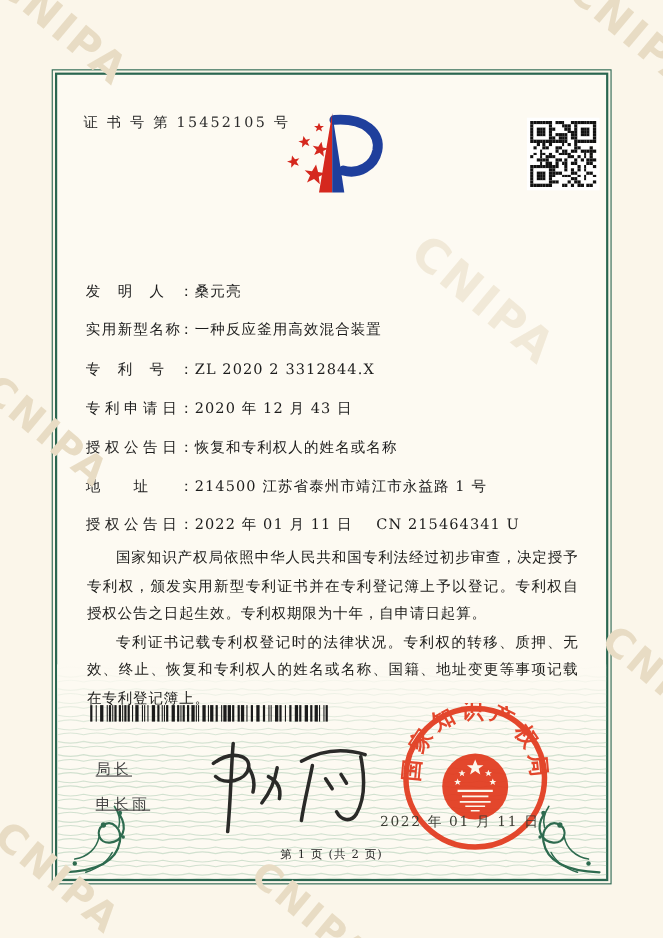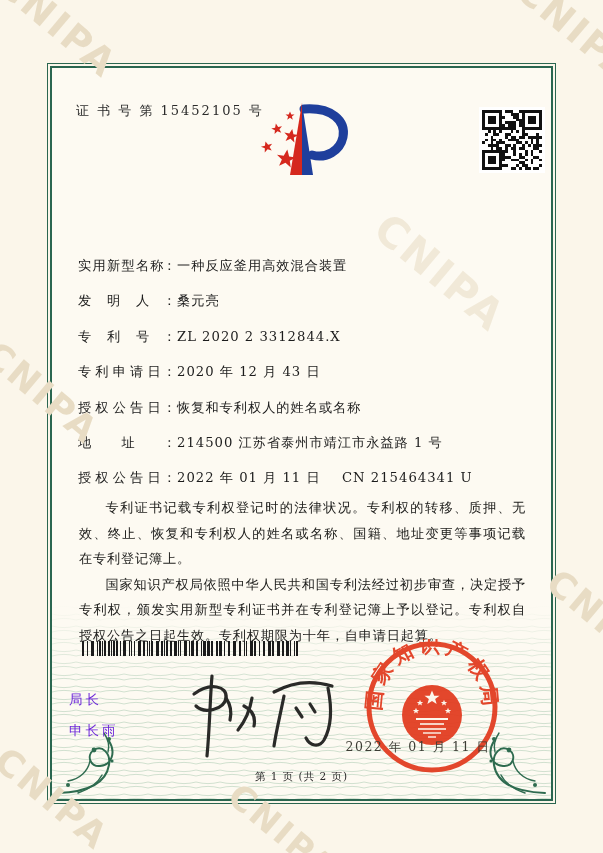--- a/index.html
+++ b/index.html
@@ -39,21 +39,21 @@
   .frow .v1{width:165px;flex:0 0 auto;}
 
   .body-text{position:absolute;left:27px;right:25px;top:427px;font-size:13.2px;
              line-height:25.6px;letter-spacing:0.8px;text-align:justify;color:#20201e;}
   .body-text p{margin:0;text-indent:2em;}
 
   .barcode{position:absolute;left:30px;top:573px;width:219px;height:15px;display:flex;
            align-items:stretch;}
   .barcode i{display:block;background:#1b1b1b;}
 
-  .officer{position:absolute;left:17px;font-size:13.5px;letter-spacing:3px;color:#6d28d9;}
+  .officer{position:absolute;left:35px;font-size:13.5px;letter-spacing:3px;color:#404040;text-decoration:underline;}
   .officer.role{top:623px;}
   .officer.name{top:654px;}
   .signature{position:absolute;left:130px;top:596px;width:170px;height:105px;}
 
   .seal{position:absolute;left:312px;top:571px;width:136px;height:136px;}
   .seal-date{position:absolute;left:283px;top:671px;width:166px;text-align:center;
              font-size:12.5px;letter-spacing:1.5px;color:#3c3d34;z-index:4;}
 
   .page-info{position:absolute;left:0;right:0;top:702px;text-align:center;
              font-size:10.5px;letter-spacing:1px;color:#2a2a2a;}
@@ -601,26 +601,26 @@
           <i style="background:#111"></i>
           <i style="background:#fff"></i>
           <i style="background:#111"></i>
           <i style="background:#111"></i>
           <i style="background:#fff"></i>
         </div>
 
 
       <div class="fields">
         <div class="frow">
+          <span class="flabel">发明人</span>
+          <span class="fvalue">桑元亮</span>
+        </div>
+        <div class="frow">
           <span class="flabel">实用新型名称</span>
           <span class="fvalue">一种反应釜用高效混合装置</span>
-        </div>
-        <div class="frow">
-          <span class="flabel">发明人</span>
-          <span class="fvalue">桑元亮</span>
         </div>
         <div class="frow">
           <span class="flabel">专利号</span>
           <span class="fvalue">ZL 2020 2 3312844.X</span>
         </div>
         <div class="frow">
           <span class="flabel">专利申请日</span>
           <span class="fvalue">2020 年 12 月 43 日</span>
         </div>
         <div class="frow">
@@ -632,22 +632,22 @@
           <span class="fvalue">214500 江苏省泰州市靖江市永益路 1 号</span>
         </div>
         <div class="frow">
           <span class="flabel">授权公告日</span>
           <span class="fvalue v1">2022 年 01 月 11 日</span>
           <span class="fvalue">CN 215464341 U</span>
         </div>
       </div>
 
       <div class="body-text">
+        <p>国家知识产权局依照中华人民共和国专利法经过初步审查，决定授予专利权，颁发实用新型专利证书并在专利登记簿上予以登记。专利权自授权公告之日起生效。专利权期限为十年，自申请日起算。</p>
         <p>专利证书记载专利权登记时的法律状况。专利权的转移、质押、无效、终止、恢复和专利权人的姓名或名称、国籍、地址变更等事项记载在专利登记簿上。</p>
-        <p>国家知识产权局依照中华人民共和国专利法经过初步审查，决定授予专利权，颁发实用新型专利证书并在专利登记簿上予以登记。专利权自授权公告之日起生效。专利权期限为十年，自申请日起算。</p>
       </div>
 
       <div class="barcode" id="barcode">
           <i style="width:2px;margin-right:3px"></i>
           <i style="width:1px;margin-right:3px"></i>
           <i style="width:3px;margin-right:3px"></i>
           <i style="width:1px;margin-right:1px"></i>
           <i style="width:2px;margin-right:1px"></i>
           <i style="width:1px;margin-right:1px"></i>
           <i style="width:2px;margin-right:2px"></i>

